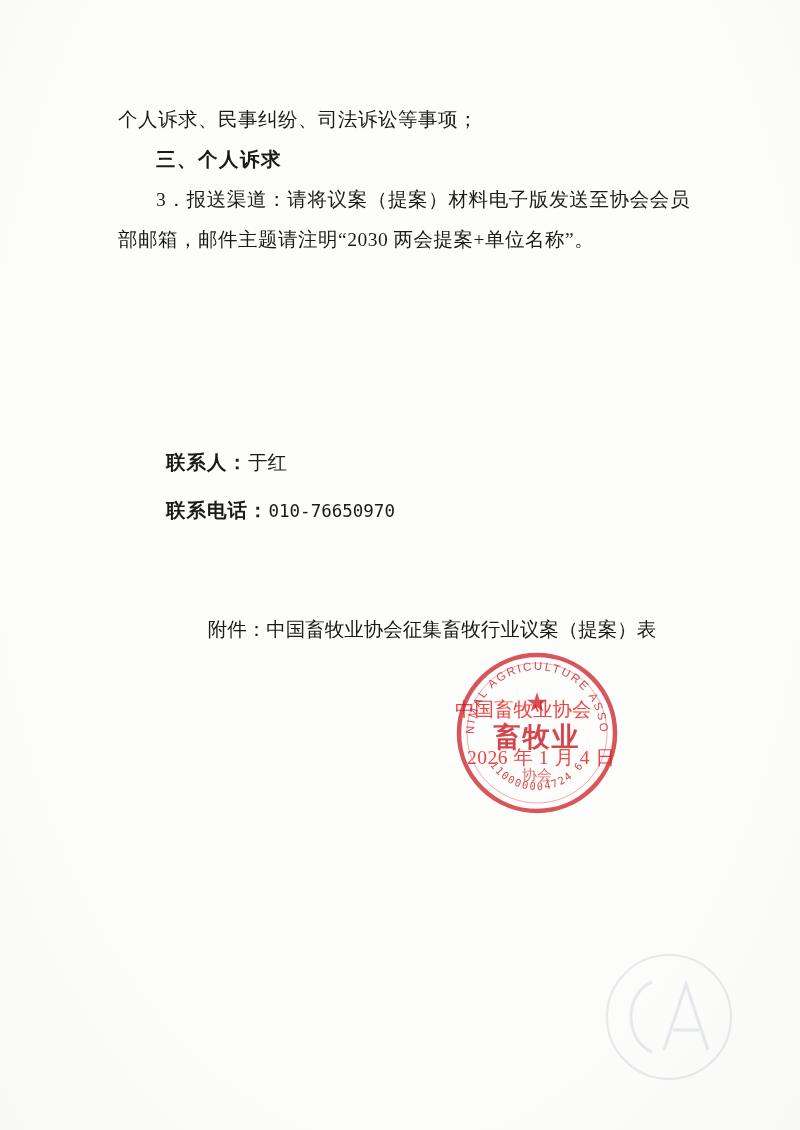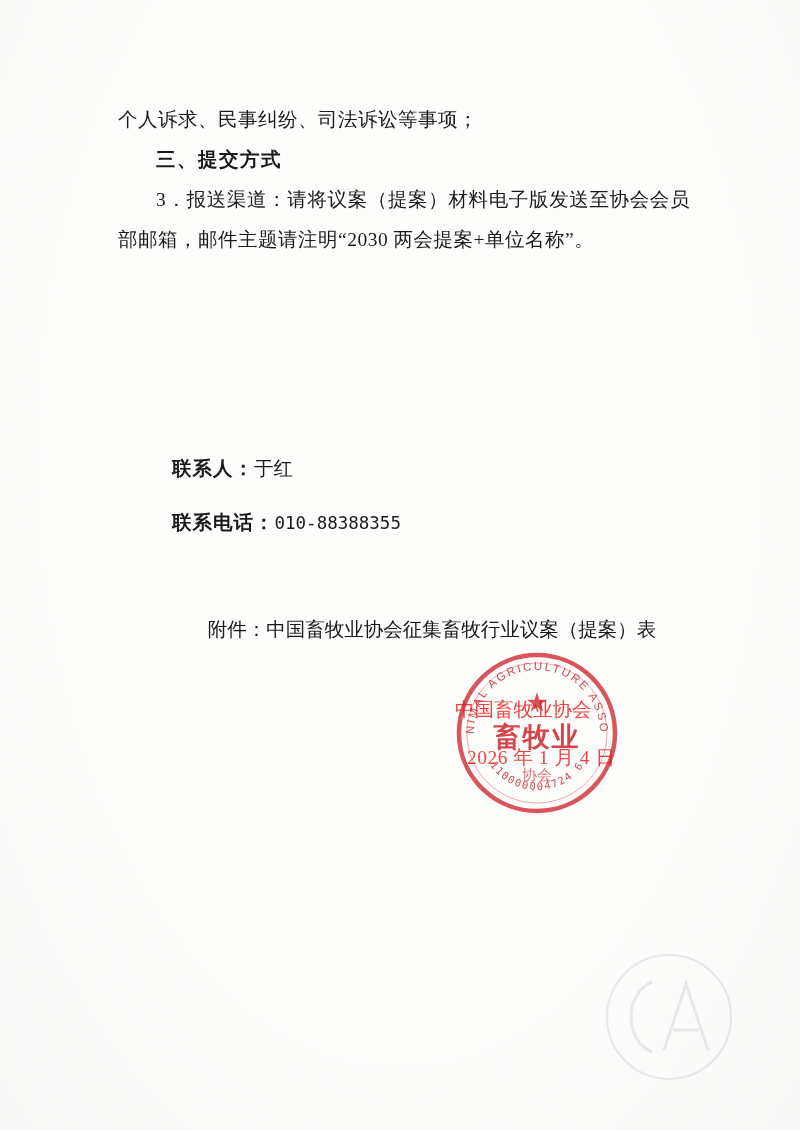--- a/index.html
+++ b/index.html
@@ -59,21 +59,21 @@
   }
   .contact-block {
     position: absolute;
     left: 118px;
     top: 434px;
     width: 572px;
     font-size: 19.5px;
     line-height: 38px;
   }
   .contact-line {
-    margin: 16px;
+    margin: 10px;
     text-indent: 38px;
     white-space: nowrap;
   }
   .contact-label {
     font-weight: bold;
     letter-spacing: 1px;
   }
   .attachment {
     position: absolute;
     left: 118px;
@@ -129,30 +129,30 @@
   .watermark svg { display: block; }
 </style>
 </head>
 <body>
 
 <div class="page">
   <div class="paper-tint"></div>
 
   <div class="body-text">
     <p class="para">个人诉求、民事纠纷、司法诉讼等事项；</p>
-    <p class="para indent bold">三、提交方式</p>
+    <p class="para indent bold">三、个人诉求</p>
     <p class="para indent">3．报送渠道：请将议案（提案）材料电子版发送至协会会员部邮箱，邮件主题请注明“2030 两会提案+单位名称”。</p>
   </div>
 
   <div class="contact-block">
     <p class="contact-line">
       <span class="contact-label">联系人：</span><span>于红</span>
     </p>
     <p class="contact-line">
-      <span class="contact-label">联系电话：</span><span class="mono">010-88388355</span>
+      <span class="contact-label">联系电话：</span><span class="mono">010-76650970</span>
     </p>
   </div>
 
   <div class="attachment">附件：中国畜牧业协会征集畜牧行业议案（提案）表</div>
 
   <div class="seal">
     <svg width="170" height="170" viewBox="0 0 170 170" xmlns="http://www.w3.org/2000/svg">
       <defs>
         <path id="arcTop" d="M 22,85 A 63,63 0 0 1 148,85" fill="none"></path>
         <path id="arcBottom" d="M 28,85 A 57,57 0 0 0 142,85" fill="none"></path>

